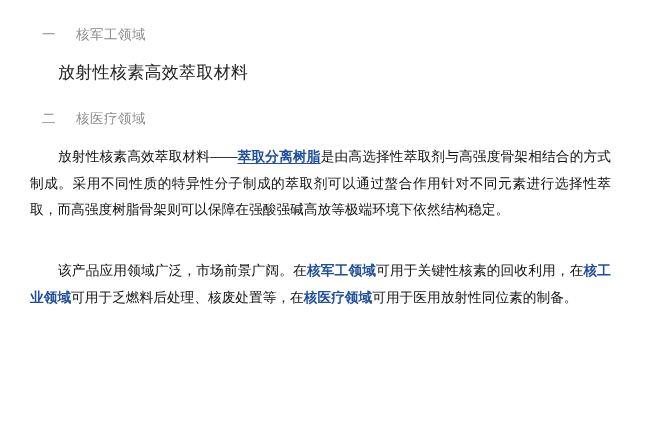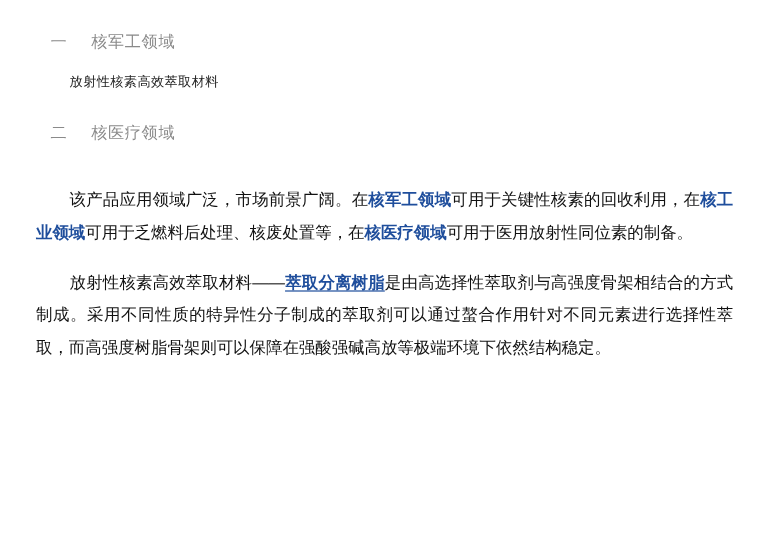--- a/index.html
+++ b/index.html
@@ -65,21 +65,21 @@
   }
   .section-num {
     width: 34px;
     flex: none;
   }
   .section-label {
     letter-spacing: 0.5px;
   }
   .item-text {
     color: #222;
-    font-size: 11px;
+    font-size: 17px;
     margin-top: 17px;
     padding-left: 30px;
     letter-spacing: 0.3px;
   }
   .para {
     font-size: 13.7px;
     color: #111;
     line-height: 1.95;
     text-align: justify;
     text-justify: inter-ideograph;
@@ -114,18 +114,18 @@
       <span class="section-label">核军工领域</span>
     </div>
 
     <div class="item-text">放射性核素高效萃取材料</div>
 
     <div class="section-head">
       <span class="section-num">二</span>
       <span class="section-label">核医疗领域</span>
     </div>
 
+    <p class="para"><span>放射性核素高效萃取材料——</span><span class="kw-u">萃取分离树脂</span><span>是由高选择性萃取剂与高强度骨架相结合的方式制成。采用不同性质的特异性分子制成的萃取剂可以通过螯合作用针对不同元素进行选择性萃取，而高强度树脂骨架则可以保障在强酸强碱高放等极端环境下依然结构稳定。</span></p>
+
     <p class="para second"><span>该产品应用领域广泛，市场前景广阔。在</span><span class="kw">核军工领域</span><span>可用于关键性核素的回收利用，在</span><span class="kw">核工业领域</span><span>可用于乏燃料后处理、核废处置等，在</span><span class="kw">核医疗领域</span><span>可用于医用放射性同位素的制备。</span></p>
-
-    <p class="para"><span>放射性核素高效萃取材料——</span><span class="kw-u">萃取分离树脂</span><span>是由高选择性萃取剂与高强度骨架相结合的方式制成。采用不同性质的特异性分子制成的萃取剂可以通过螯合作用针对不同元素进行选择性萃取，而高强度树脂骨架则可以保障在强酸强碱高放等极端环境下依然结构稳定。</span></p>
 
   </div>
 </div>
 
 </body></html>

